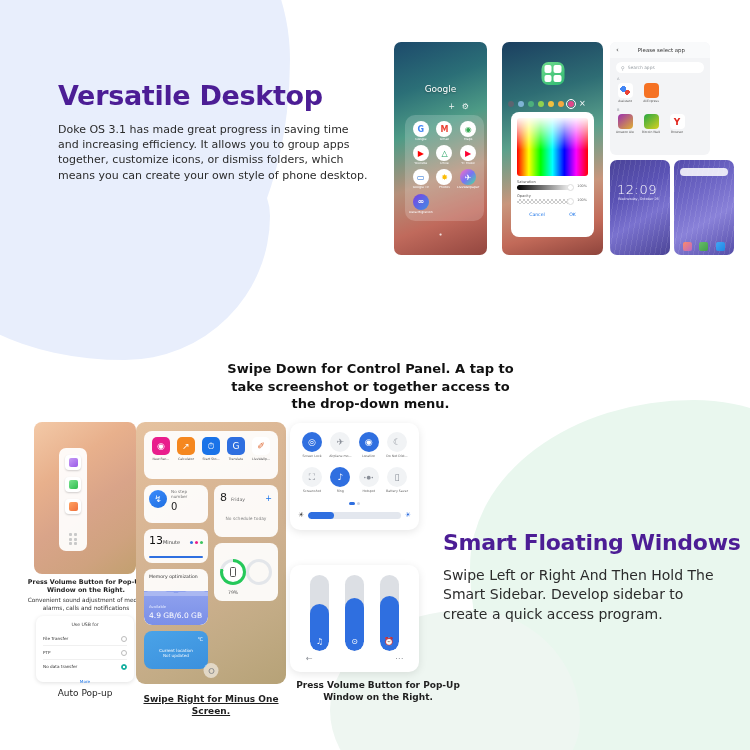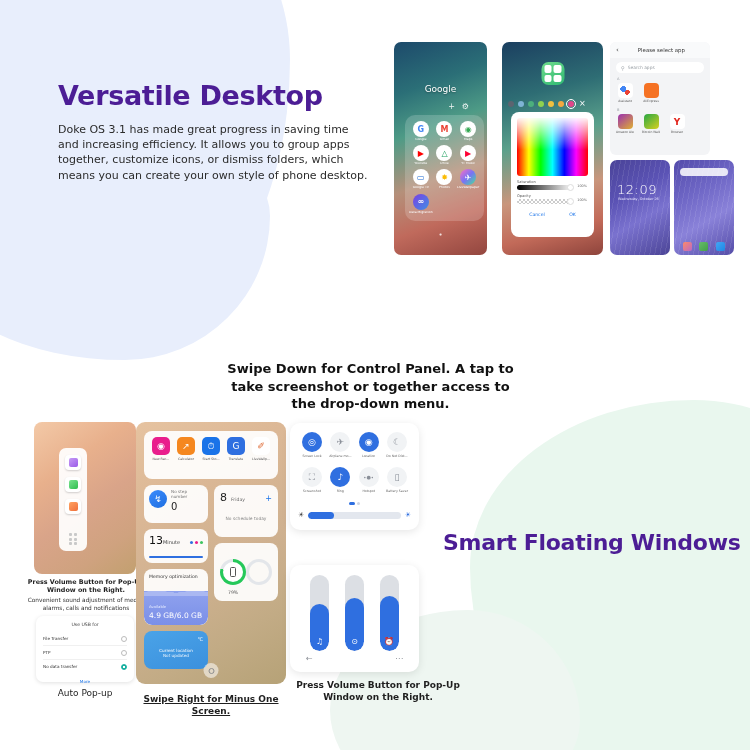--- a/index.html
+++ b/index.html
@@ -726,14 +726,15 @@
       </div>
     </div>
     <div class="vol-foot">
       <span>←</span>
       <span>⋯</span>
     </div>
   </div>
   <div class="caption" id="cap-volume-right">Press Volume Button for Pop-Up Window on the Right.</div>
 
   <div class="headline" id="bot-title">Smart Floating Windows</div>
+  <div class="body-copy" id="bot-body">Swipe Left or Right And Then Hold The Smart Sidebar. Develop sidebar to create a quick access program.</div>
 
 </div>
 
 </body></html>

